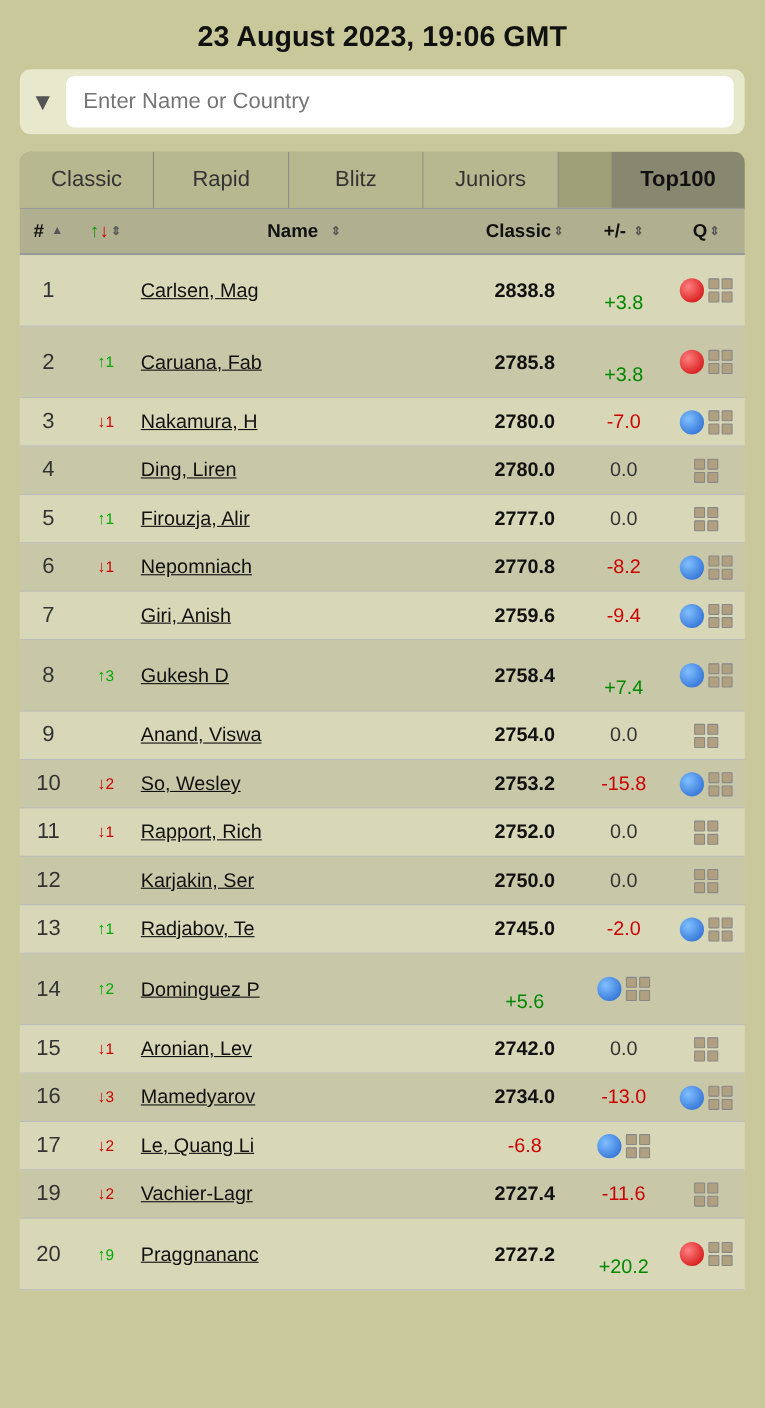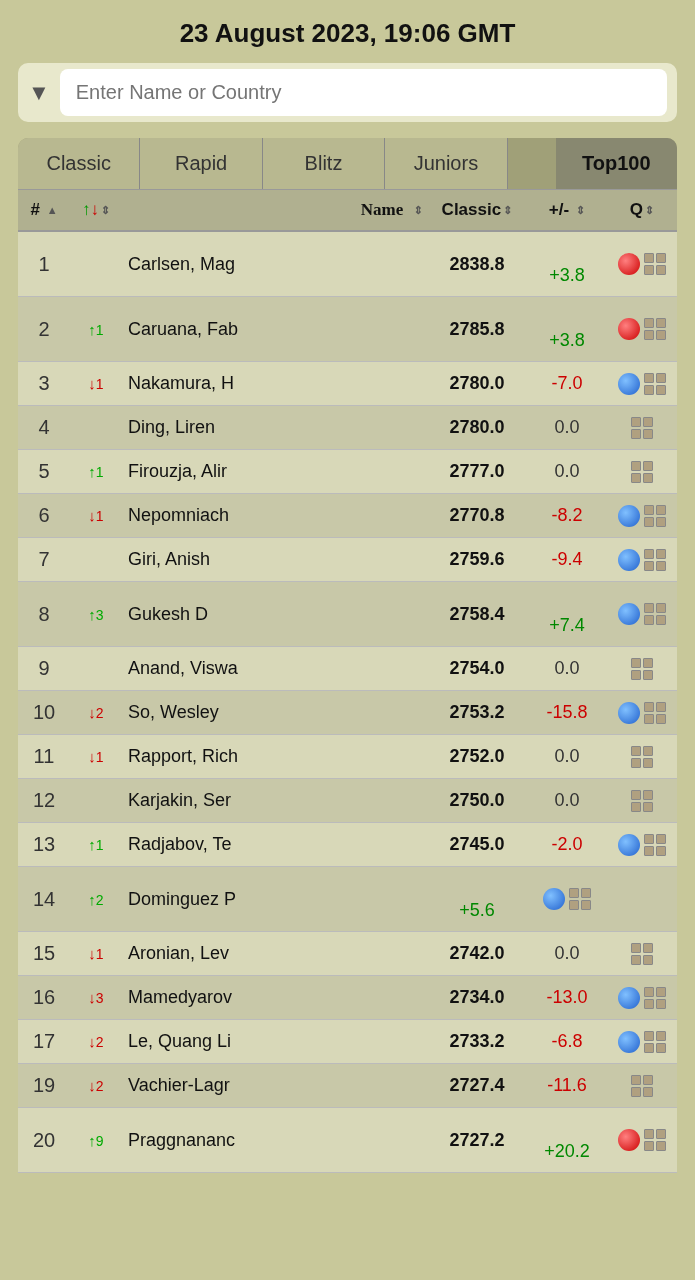--- a/index.html
+++ b/index.html
@@ -95,23 +95,22 @@
       font-size: 17px;
       font-weight: 600;
       color: #111;
       text-align: center;
       display: flex;
       align-items: center;
       justify-content: center;
     }
 
     .th.name-col {
-      justify-content: flex-end;
+      justify-content: center;
       padding-left: 8px;
-      font-family: Liberation Serif, serif;
     }
 
     .sort-arrows {
       font-size: 11px;
       margin-left: 2px;
       color: #555;
     }
 
     .table-row {
       display: grid;
@@ -146,20 +145,21 @@
       align-items: center;
       justify-content: center;
     }
 
     .td.name-col {
       text-align: left;
       padding-left: 6px;
       font-size: 18px;
       overflow: hidden;
       white-space: nowrap;
+      text-decoration: underline;
     }
 
     .td.rating {
       font-weight: bold;
       font-size: 18px;
     }
 
     .td.diff-pos { color: #008800; margin-top: 23px; }
     .td.diff-neg { color: #cc0000; }
     .td.diff-zero { color: #333; }
@@ -506,21 +506,20 @@
             <span></span>
           </span>
         </div>
       </div>
       <div class="table-row">
         <div class="td rank">17</div>
         <div class="td change">
           <span class="change-down">↓<span class="change-num">2</span></span>
         </div>
         <div class="td name-col">Le, Quang Li</div>
-        <div class="td rating">2733.2</div>
         <div class="td diff-neg">-6.8</div>
         <div class="td icons-cell">
           <span class="search-orb orb-blue"></span>
           <span class="grid-icon">
             <span></span>
             <span></span>
             <span></span>
             <span></span>
           </span>
         </div>

